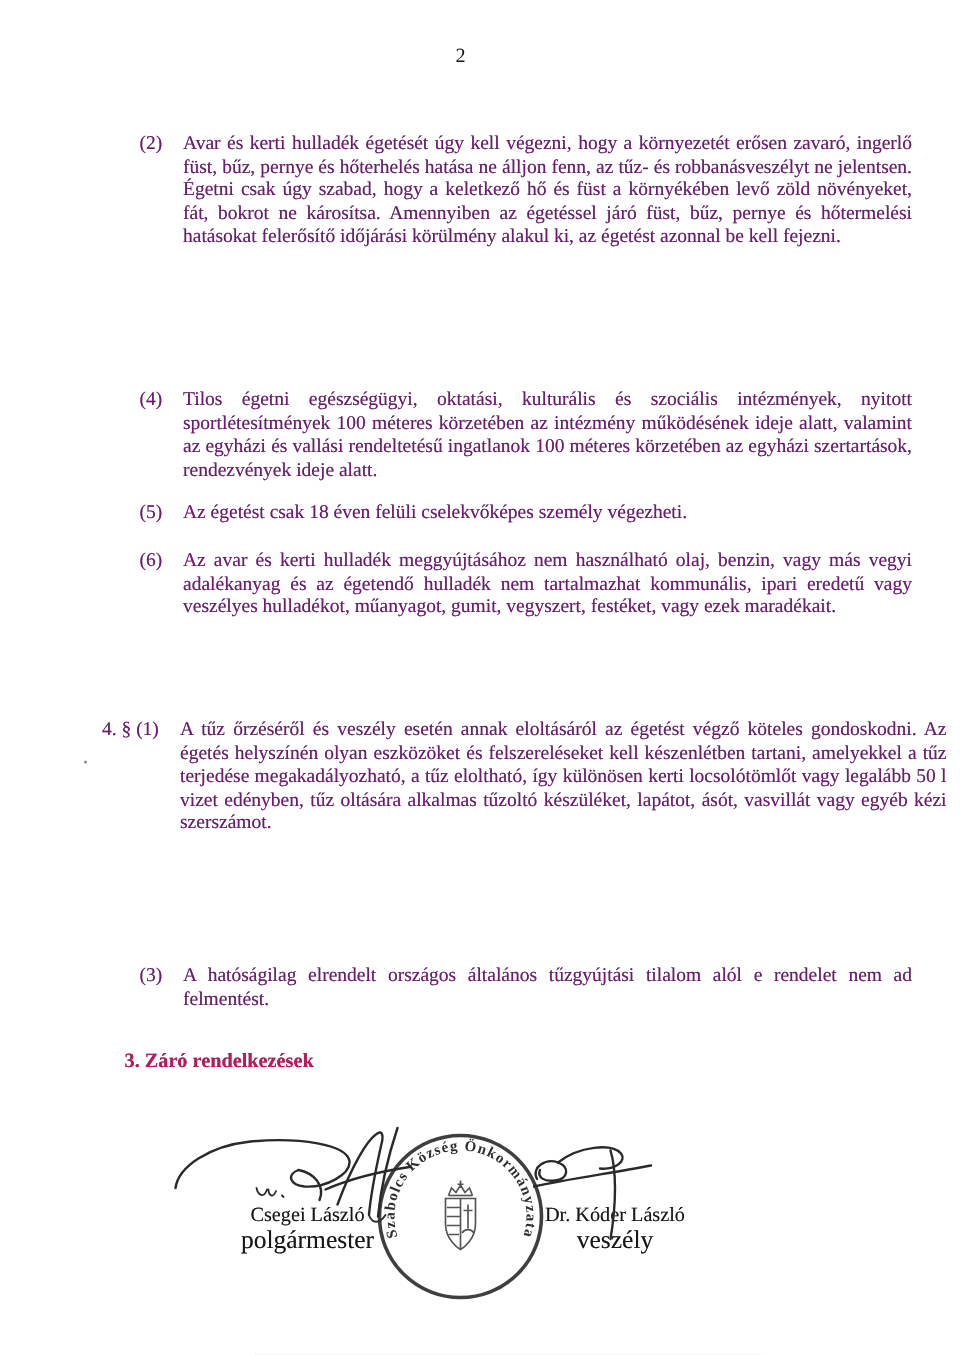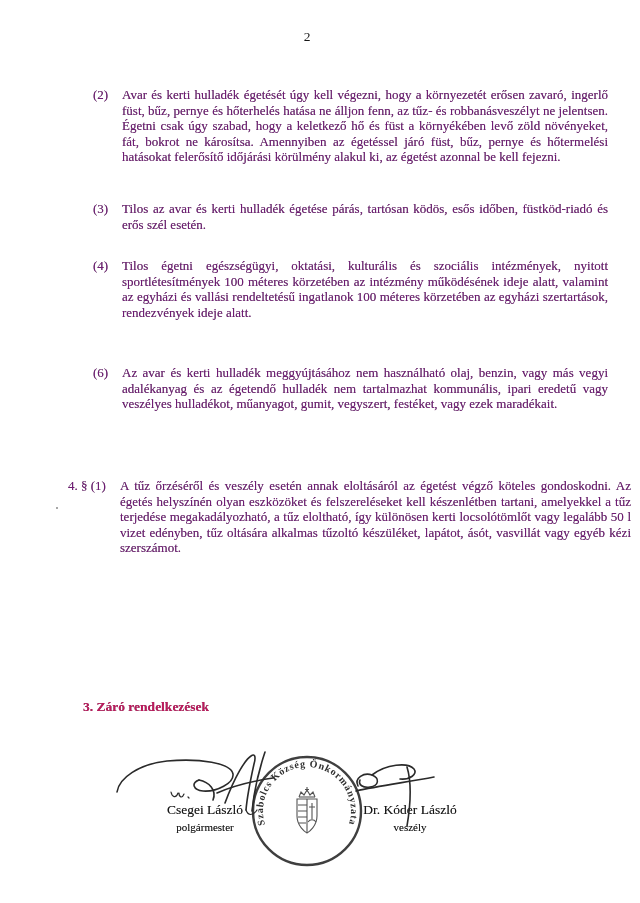--- a/index.html
+++ b/index.html
@@ -24,45 +24,46 @@
   .l3{left:68px;width:511px;padding-left:27px;text-indent:-27px;}
   .l3 .marker{width:27px;}
   .heading{
     position:absolute;left:83px;width:486px;text-align:left;
     font-weight:bold;font-size:13.5px;color:#be185d;
     text-shadow:0 0 .4px rgba(10,10,10,.6);
     margin-top:12px;
   }
   .sigblock{position:absolute;text-align:center;z-index:1;}
   .sig-name{font-size:13.5px;line-height:16.5px;color:#171717;text-shadow:0 0 .4px rgba(20,20,20,.5);}
-  .sig-title{font-size:11px;line-height:16.5px;color:#171717;text-shadow:0 0 .4px rgba(20,20,20,.5);}
+  .sig-title{font-size:17px;line-height:16.5px;color:#171717;text-shadow:0 0 .4px rgba(20,20,20,.5);}
   .sigart{position:absolute;z-index:2;pointer-events:none;}
   .stamp{position:absolute;z-index:0;}
   .scan-dot{position:absolute;left:56px;top:507px;width:2px;height:2px;background:#8a8a8a;border-radius:50%;}
 </style>
 </head>
 <body>
 
 <div class="page">
 
   <div class="pagenum">2</div>
 
   <div class="para l1" style="top:87px"><span class="marker">(2)</span><span>Avar és kerti hulladék égetését úgy kell végezni, hogy a környezetét erősen zavaró, ingerlő füst, bűz, pernye és hőterhelés hatása ne álljon fenn, az tűz- és robbanásveszélyt ne jelentsen. Égetni csak úgy szabad, hogy a keletkező hő és füst a környékében levő zöld növényeket, fát, bokrot ne károsítsa. Amennyiben az égetéssel járó füst, bűz, pernye és hőtermelési hatásokat felerősítő időjárási körülmény alakul ki, az égetést azonnal be kell fejezni.</span></div>
 
-  <div class="para l1" style="top:201px"><span class="marker">(3)</span><span>Tilos az avar és kerti hulladék égetése párás, tartósan ködös, esős időben, füstköd-riadó és erős szél esetén.</span></div>
 
   <div class="para l1" style="top:258px"><span class="marker">(4)</span><span>Tilos égetni egészségügyi, oktatási, kulturális és szociális intézmények, nyitott sportlétesítmények 100 méteres körzetében az intézmény működésének ideje alatt, valamint az egyházi és vallási rendeltetésű ingatlanok 100 méteres körzetében az egyházi szertartások, rendezvények ideje alatt.</span></div>
 
+  <div class="para l1" style="top:333px"><span class="marker">(5)</span><span>Az égetést csak 18 éven felüli cselekvőképes személy végezheti.</span></div>
 
   <div class="para l1" style="top:365px"><span class="marker">(6)</span><span>Az avar és kerti hulladék meggyújtásához nem használható olaj, benzin, vagy más vegyi adalékanyag és az égetendő hulladék nem tartalmazhat kommunális, ipari eredetű vagy veszélyes hulladékot, műanyagot, gumit, vegyszert, festéket, vagy ezek maradékait.</span></div>
 
 
   <div class="para l2" style="top:478px"><span class="marker">4. § (1)</span><span>A tűz őrzéséről és veszély esetén annak eloltásáról az égetést végző köteles gondoskodni. Az égetés helyszínén olyan eszközöket és felszereléseket kell készenlétben tartani, amelyekkel a tűz terjedése megakadályozható, a tűz eloltható, így különösen kerti locsolótömlőt vagy legalább 50 l vizet edényben, tűz oltására alkalmas tűzoltó készüléket, lapátot, ásót, vasvillát vagy egyéb kézi szerszámot.</span></div>
 
 
+  <div class="para l1" style="top:642px"><span class="marker">(3)</span><span>A hatóságilag elrendelt országos általános tűzgyújtási tilalom alól e rendelet nem ad felmentést.</span></div>
 
   <div class="heading" style="top:687px">3. Záró rendelkezések</div>
 
 
   <svg class="sigart" style="left:105px;top:748px" width="170" height="75" viewBox="0 0 170 75">
     <g fill="none" stroke="#2a2a2a" stroke-width="1.6" stroke-linecap="round">
       <path d="M12,44 C14,30 34,16 62,13 C95,10 126,15 128,26 C129,35 112,44 98,43 C88,42 86,35 94,32"></path>
       <path d="M94,32 C104,34 112,42 108,52"></path>
       <path d="M66,44 c1,5 5,7 7,1 m1,0 c0,4 3,6 5,1 m4,3 l1,1" stroke-width="1.2"></path>
       <path d="M120,55 C130,28 140,12 146,8 C150,5 151,9 149,16 C145,34 142,50 141,62"></path>

